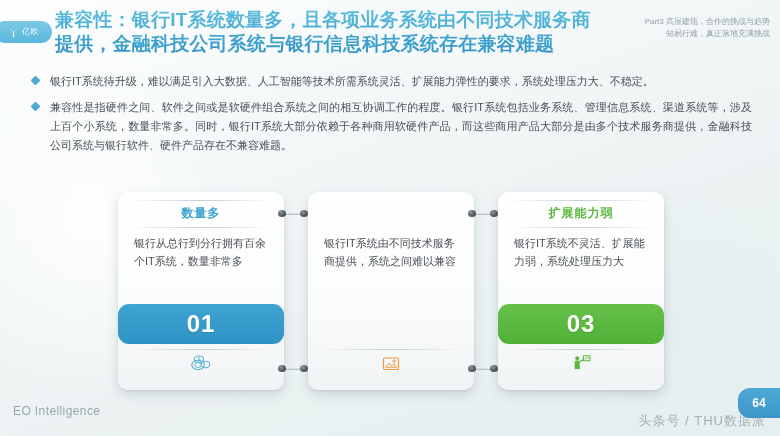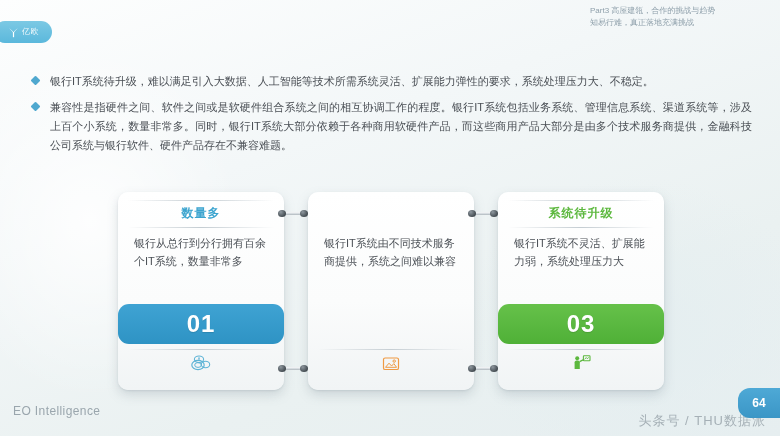--- a/index.html
+++ b/index.html
@@ -36,21 +36,21 @@
   .title{
     position:absolute;left:55px;top:8px;width:545px;
     font-size:19px;font-weight:bold;line-height:24px;
     color:#3ba4cf;
     background:linear-gradient(180deg,#5fc0de 0%,#2e93c4 100%);
     -webkit-background-clip:text;background-clip:text;
     -webkit-text-fill-color:transparent;
     letter-spacing:.2px;
   }
   .part-label{
-    position:absolute;right:10px;top:5px;width:180px;
+    position:absolute;right:10px;top:16px;width:180px;text-align:right;
     color:#8fa0ab;font-size:8px;line-height:12px;
   }
 
   
   .bullets{position:absolute;left:30px;top:72px;width:722px;}
   .bullet{position:relative;padding-left:20px;margin-bottom:7px;}
   .bullet .dia{
     position:absolute;left:2px;top:5px;width:7px;height:7px;
     background:#4fa8cf;transform:rotate(45deg);border-radius:1px;
   }
@@ -151,20 +151,21 @@
       <span class="logo-mark">
         <svg width="13" height="13" viewBox="0 0 13 13">
           <path d="M2.2 2.2 C3.6 3.2 5.2 4.4 6.5 6.2 L6.5 11 L6.1 11 L6.1 6.4 C4.9 4.8 3.4 3.4 2.2 2.2 Z" fill="#ffffff"></path>
           <path d="M10.8 2.2 C9.4 3.2 7.8 4.4 6.5 6.2 L6.9 6.4 C8.1 4.8 9.6 3.4 10.8 2.2 Z" fill="#ffffff"></path>
           <rect x="5.9" y="6.0" width="1.2" height="5.2" fill="#ffffff"></rect>
         </svg>
       </span>
       <span class="logo-text">亿欧</span>
     </div>
 
+    <div class="title">兼容性：银行IT系统数量多，且各项业务系统由不同技术服务商提供，金融科技公司系统与银行信息科技系统存在兼容难题</div>
 
     <div class="part-label">
       <div class="l1">Part3 高屋建瓴，合作的挑战与趋势</div>
       <div class="l2">知易行难，真正落地充满挑战</div>
     </div>
   </div>
 
   <div class="bullets">
     <div class="bullet">
       <span class="dia"></span>
@@ -212,21 +213,21 @@
             <path d="M4.5 12.3 L8 8.2 L10.6 11 L12.8 8.6 L15.6 12.3 Z" fill="none" stroke="#ef9a43" stroke-width="1"></path>
             <circle cx="13.2" cy="6.1" r="1.2" fill="none" stroke="#ef9a43" stroke-width="1"></circle>
           </svg>
         </span>
       </div>
     </div>
 
     <div class="card c3">
       <div class="card-title" style="color:#5cb83e">
         <span class="rule-t"></span>
-        <span>系统待升级</span>
+        <span>扩展能力弱</span>
         <span class="rule-b"></span>
       </div>
       <div class="card-body">银行IT系统不灵活、扩展能力弱，系统处理压力大</div>
       <div class="num-bar">
         <span class="num">03</span>
       </div>
       <div class="icon-slot">
         <span class="rule"></span>
         <span>
           <svg width="22" height="18" viewBox="0 0 22 18">

